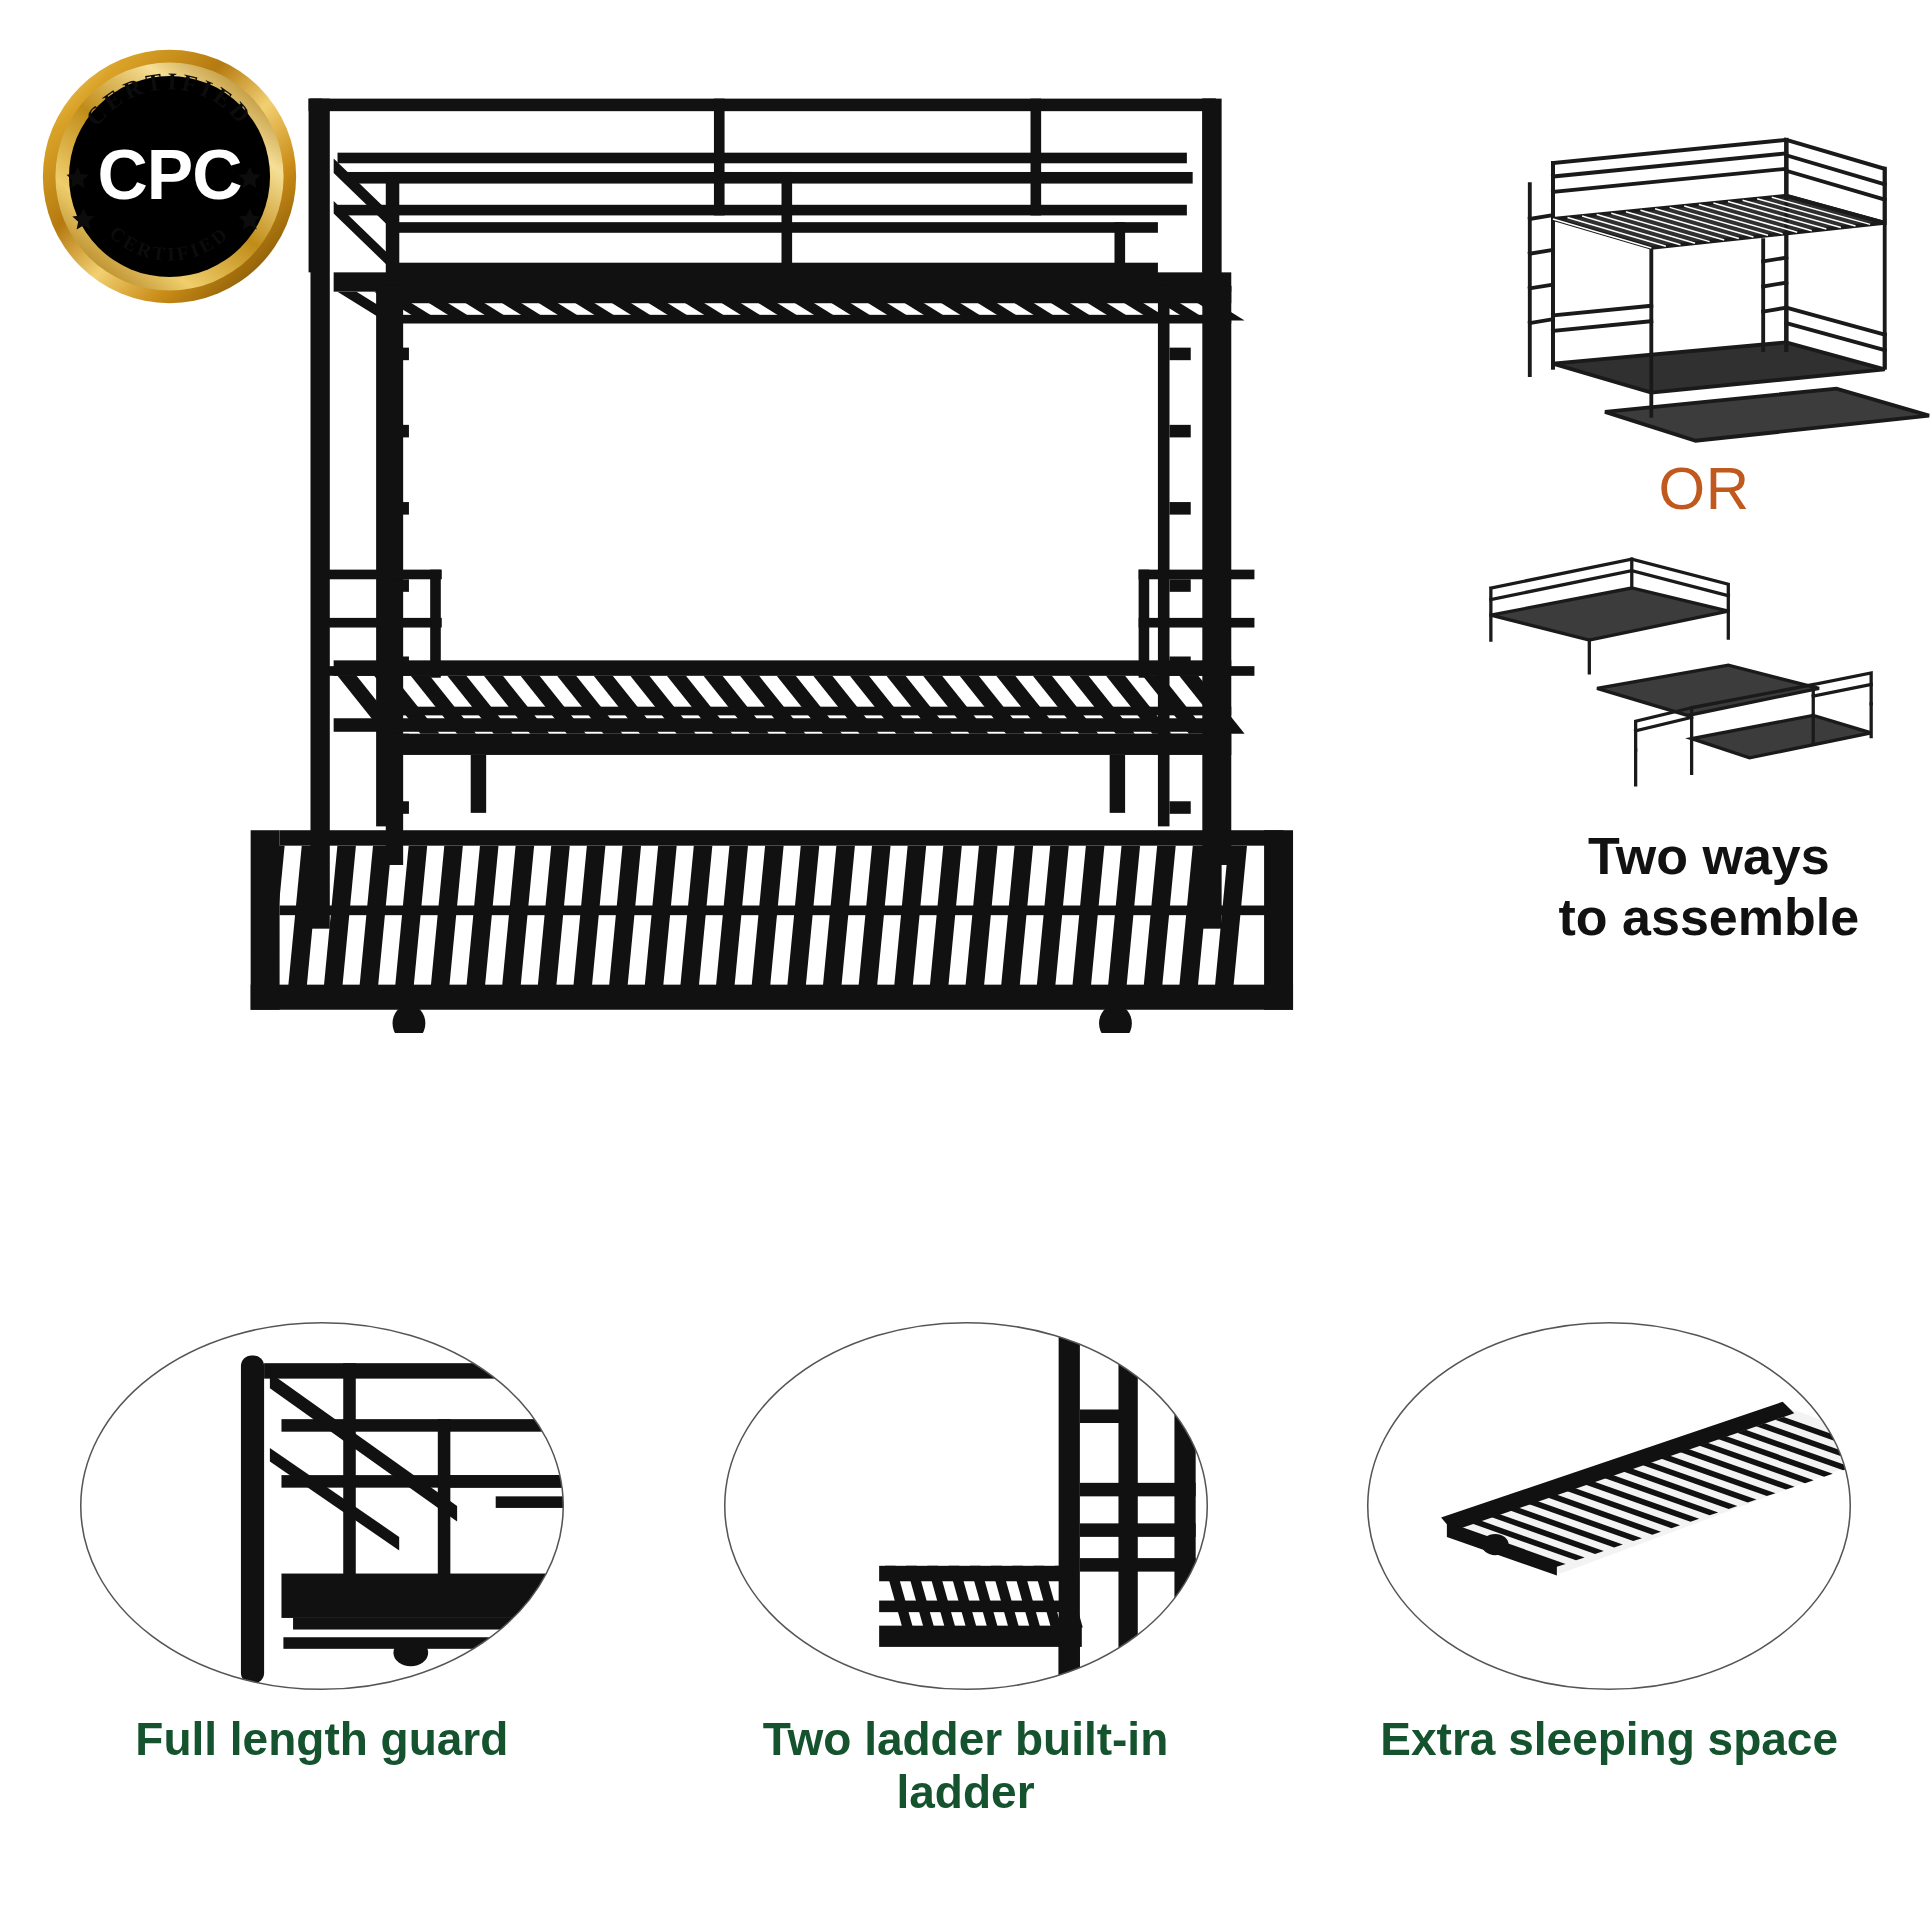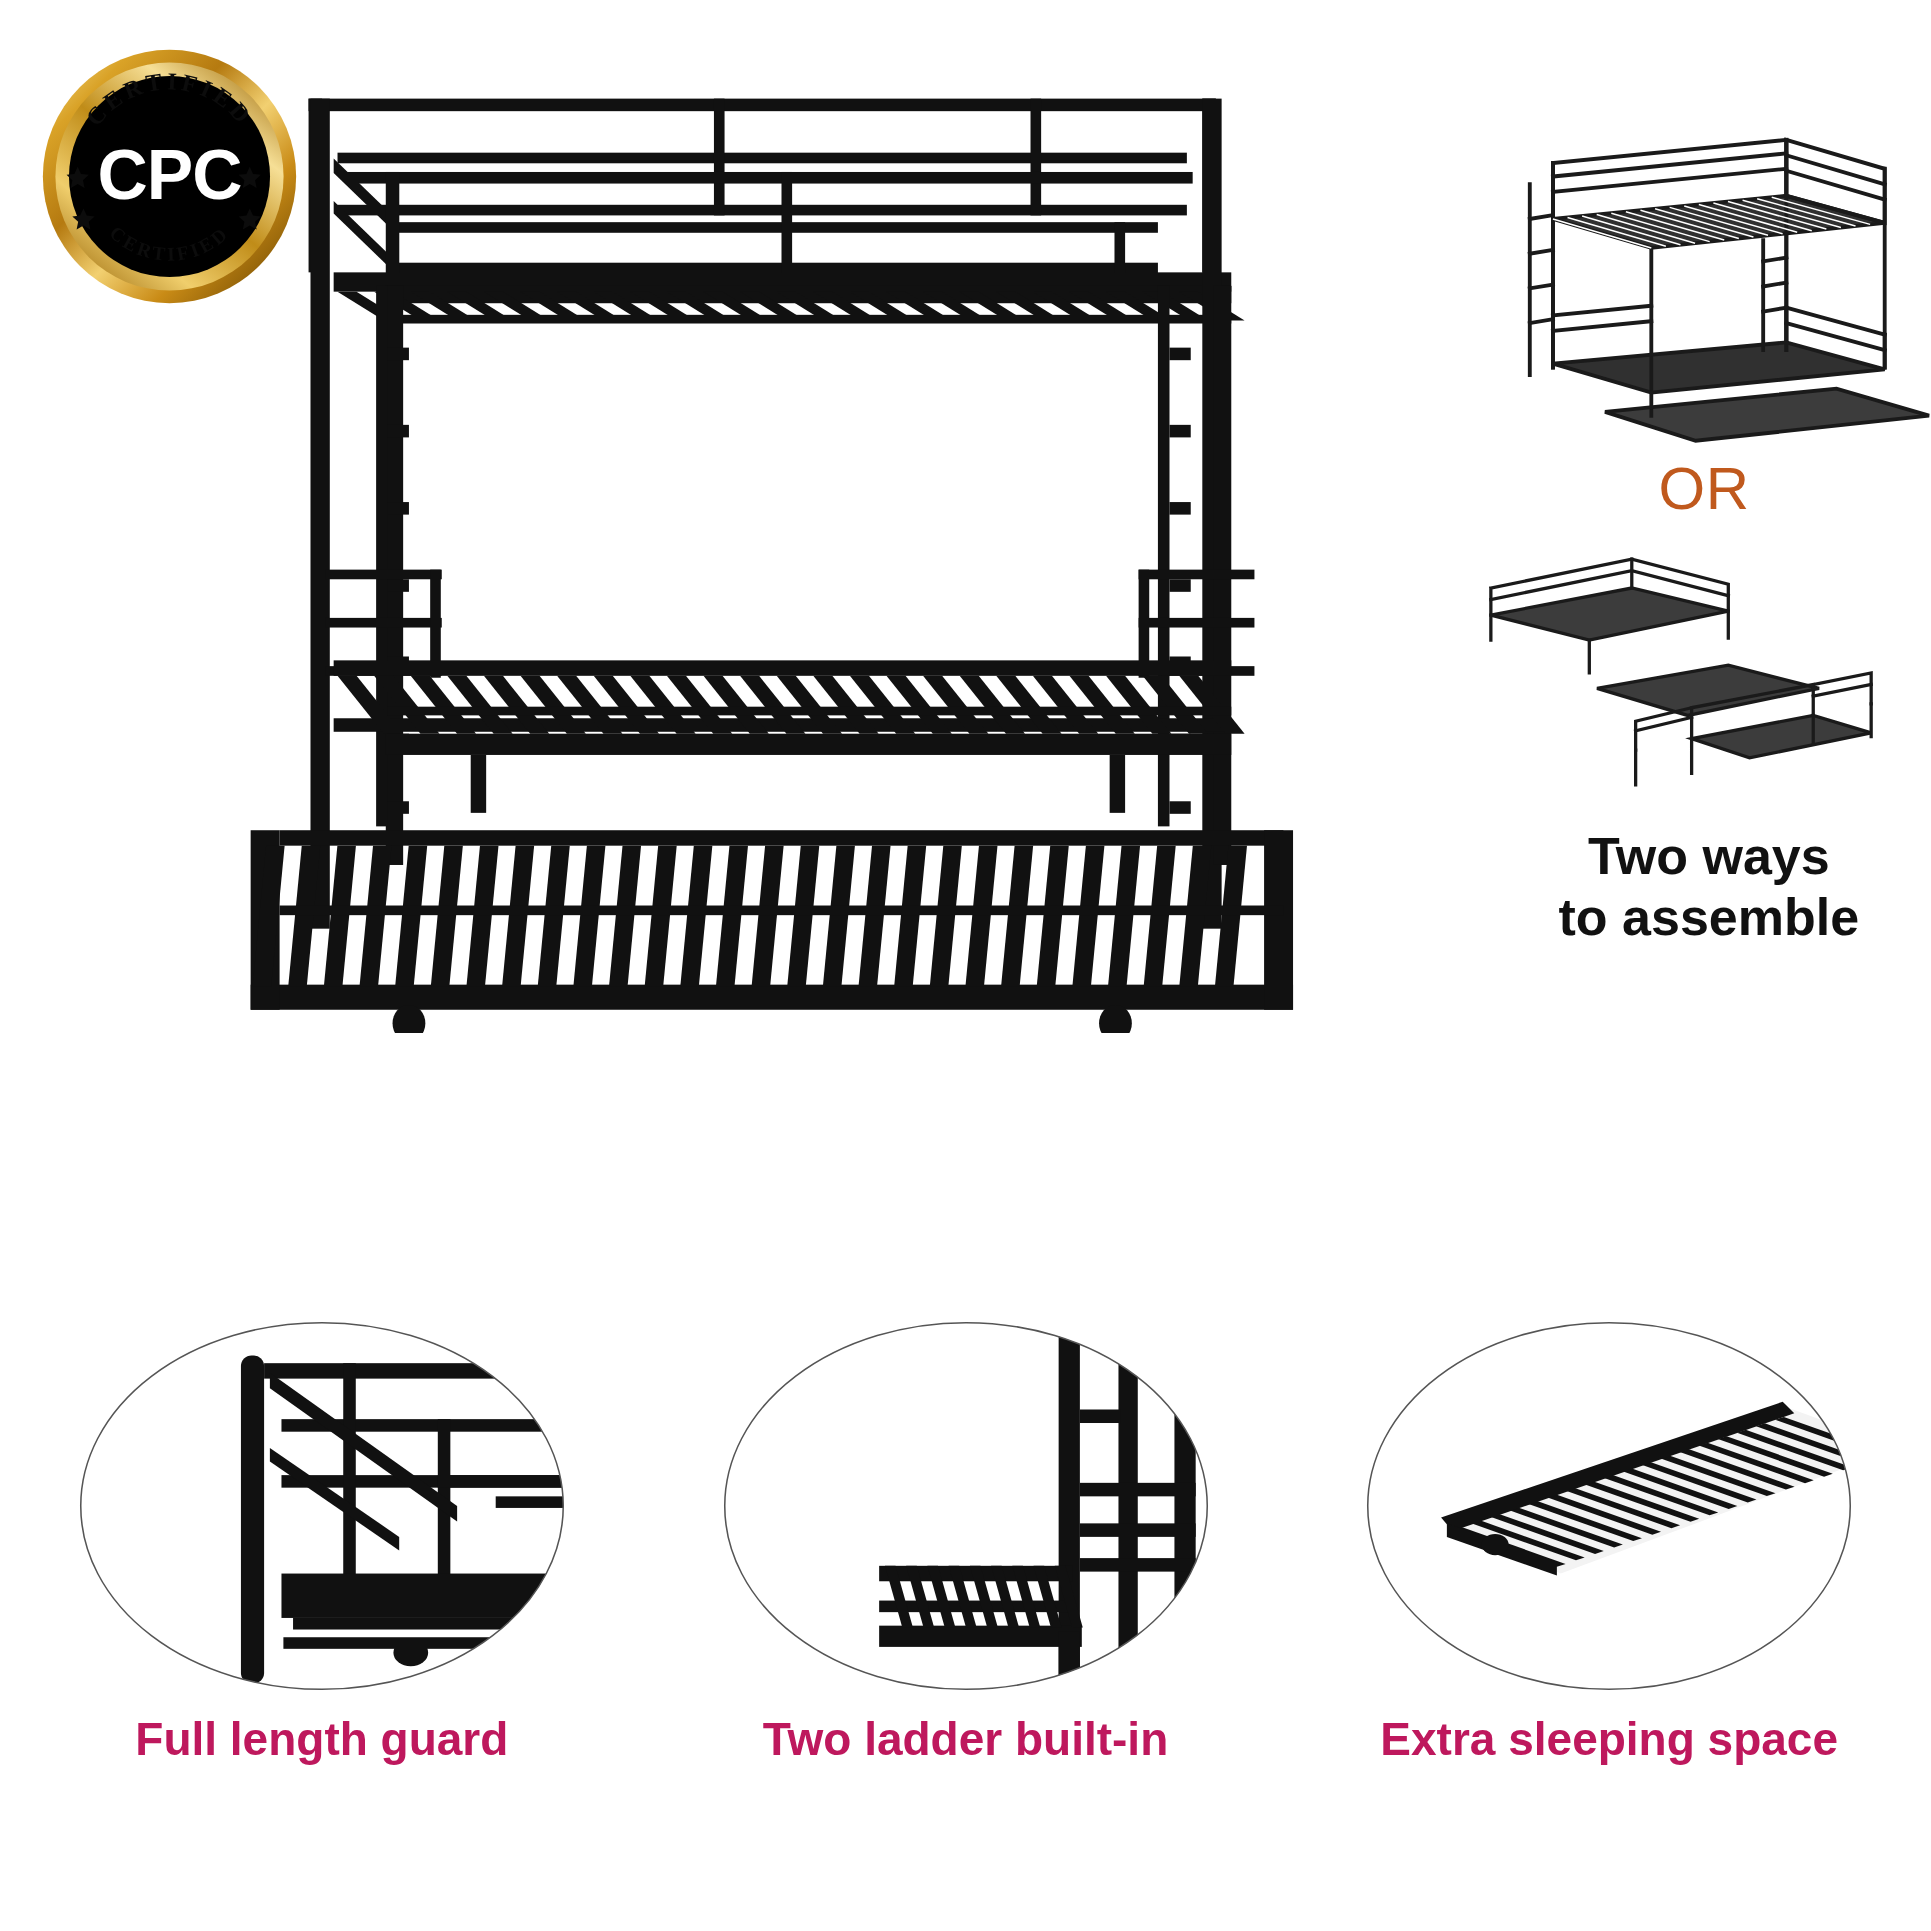--- a/index.html
+++ b/index.html
@@ -39,21 +39,21 @@
   
   .features{
     position:absolute;left:0;top:1313px;width:1931px;height:618px;
     display:flex;
   }
   .feature{flex:1 1 0;position:relative;display:flex;flex-direction:column;align-items:center;}
   .feature .oval{width:502px;height:386px;position:relative;}
   .feature .oval svg{display:block;width:100%;height:100%;}
   .feature .cap{
     width:100%;text-align:center;font-size:46px;font-weight:600;
-    color:#be185d;line-height:1.16;margin-top:13.5px;padding:0 9px;
+    color:#14532d;line-height:1.16;margin-top:13.5px;padding:0 9px;
     box-sizing:border-box;
   }
 </style>
 </head>
 <body>
 
 <div class="stage">
 
   <div class="badge">
     <svg viewBox="0 0 270 270" aria-hidden="true">
@@ -428,20 +428,21 @@
                 <polygon points="308,262 319,262 337,326 326,326" fill="#111111"></polygon>
                 <polygon points="330,262 341,262 359,326 348,326" fill="#111111"></polygon>
                 <polygon points="352,262 363,262 381,326 370,326" fill="#111111"></polygon>
               </g>
           </g>
           <ellipse cx="260" cy="200" rx="250" ry="190" fill="none" stroke="#555" stroke-width="1.6"></ellipse>
         </svg>
       </div>
       <div class="cap">
         <div>Two ladder built-in</div>
+        <div>ladder</div>
       </div>
     </div>
 
     <div class="feature">
       <div class="oval">
         <svg viewBox="0 0 520 400" aria-hidden="true">
           <clipPath id="clip3">
               <ellipse cx="260" cy="200" rx="250" ry="190"></ellipse>
             </clipPath>
           <g clip-path="url(#clip3)">

